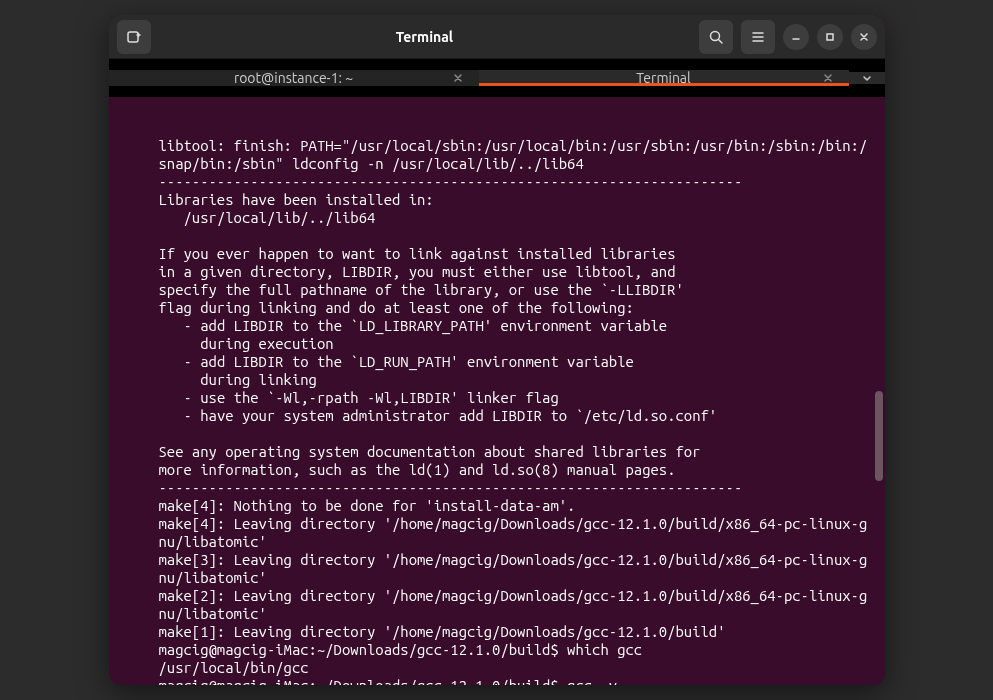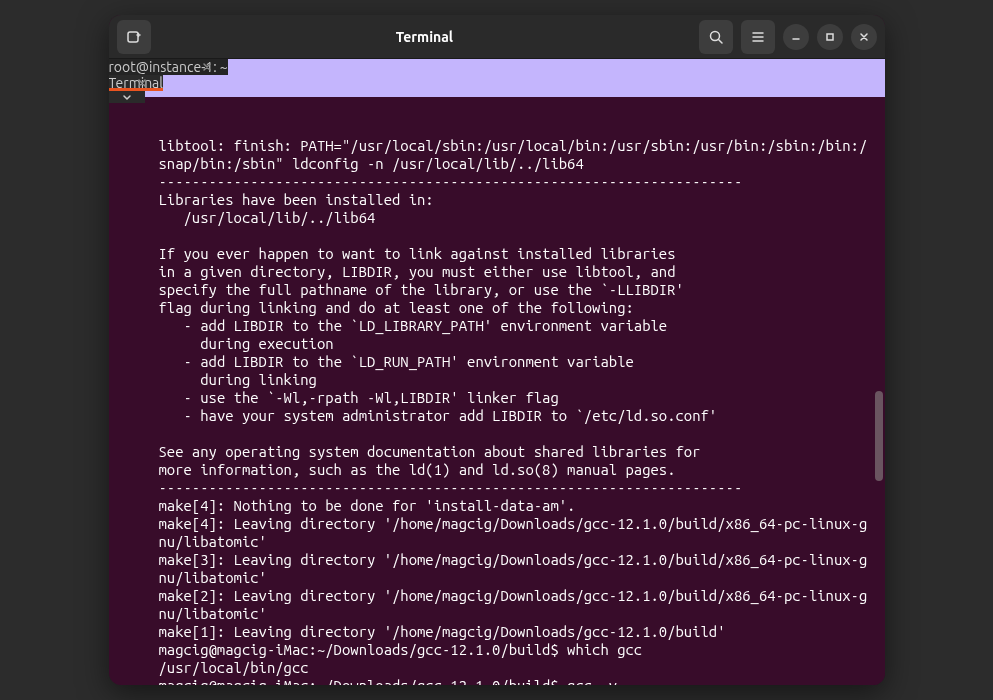--- a/index.html
+++ b/index.html
@@ -80,24 +80,23 @@
       border-radius: 50%;
       display: flex;
       align-items: center;
       justify-content: center;
       color: #ddd;
       cursor: pointer;
     }
 
     .tabbar {
       height: 38px;
-      background: #c4b5fd;
-      display: flex;
-      align-items: flex-start;
-      flex-direction: column;
+      background: #000000;
+      display: flex;
+      align-items: center;
     }
 
     .tab {
       flex: 1;
       display: flex;
       align-items: center;
       justify-content: center;
       position: relative;
       color: #ccc;
       font-size: 14px;

